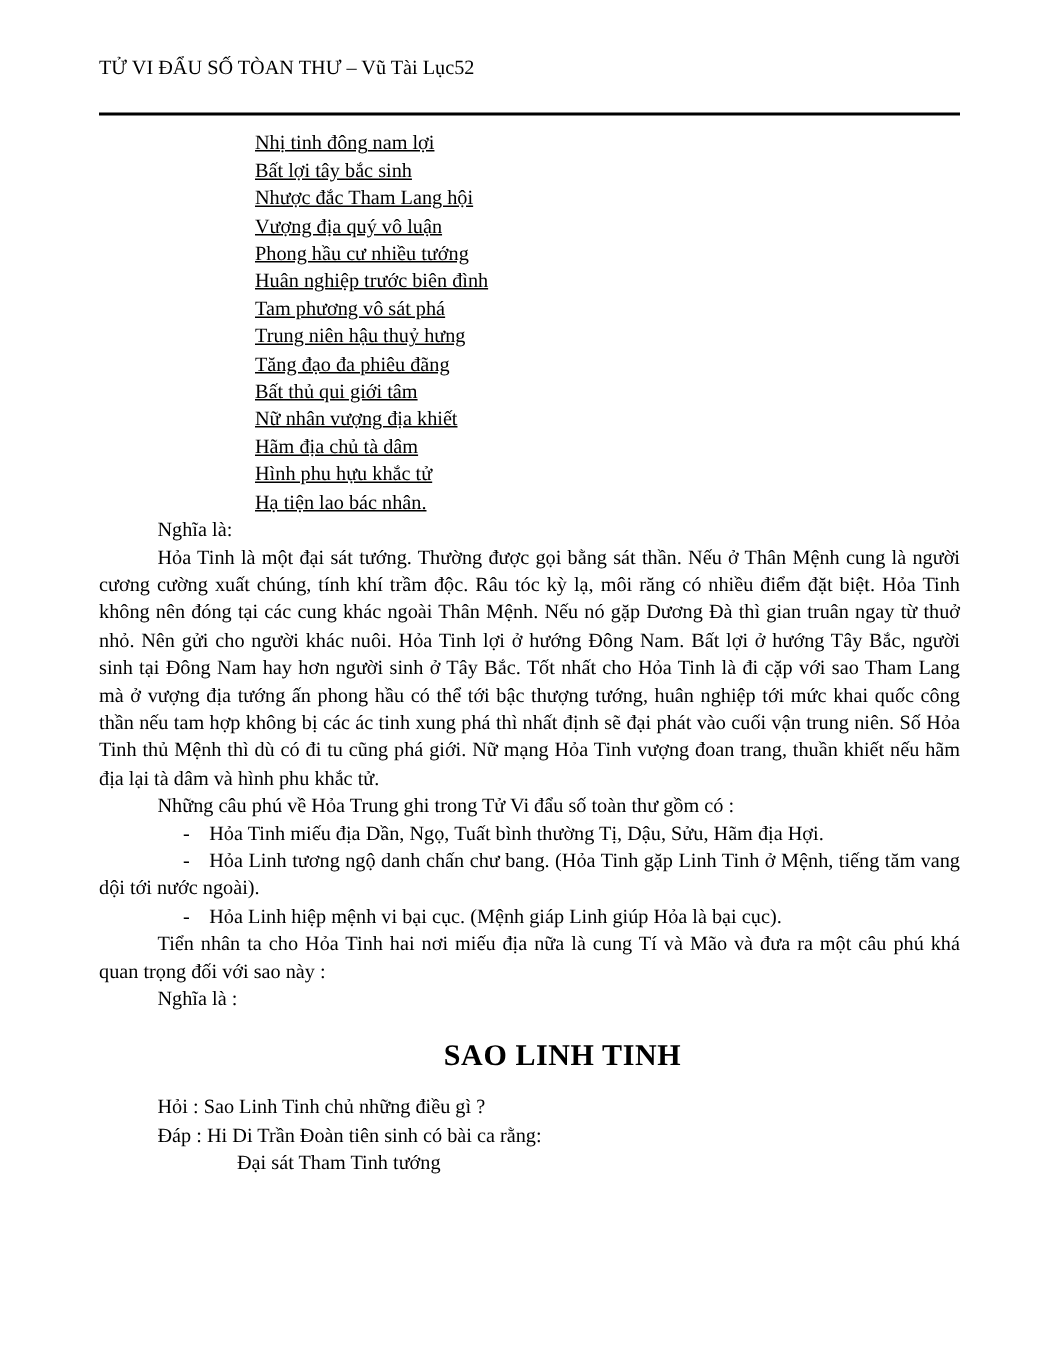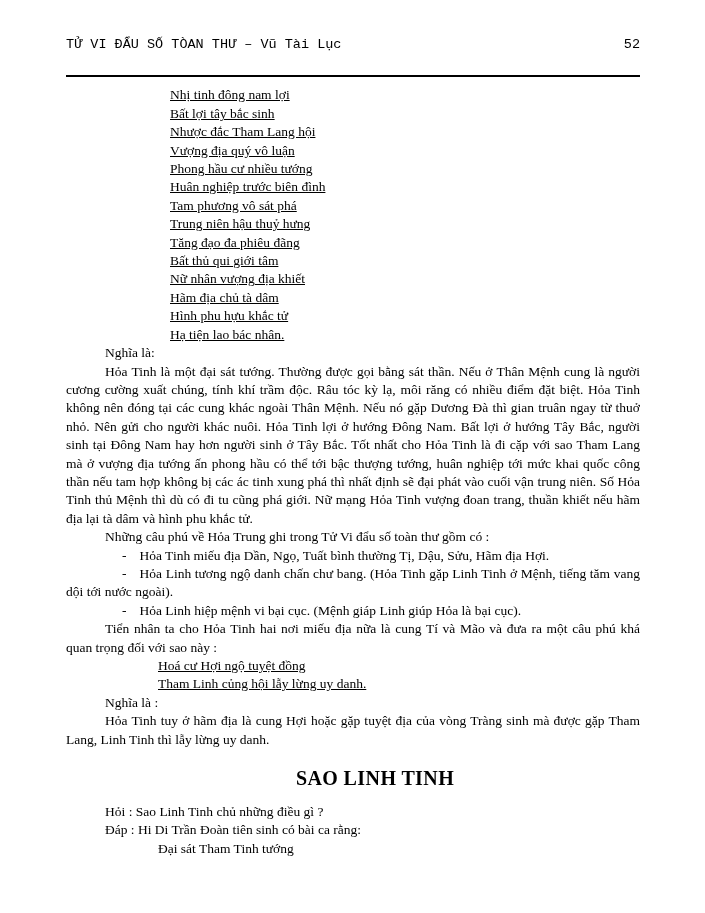--- a/index.html
+++ b/index.html
@@ -19,23 +19,21 @@
     overflow: hidden;
   }
   .content {
     position: absolute;
     left: 66px;
     top: 36px;
     width: 574px;
   }
   .header-row {
     display: flex;
-    justify-content: space-between;
     align-items: baseline;
-    font-family: Liberation Mono, monospace;
   }
   .header-rule {
     border: none;
     border-top: 2px solid #000;
     margin: 21px 0 0 0;
   }
   .poem {
     margin-top: 9px;
     margin-left: 104px;
     text-decoration: underline;
@@ -100,27 +98,22 @@
     <p class="para">Nghĩa là:</p>
     <p class="para">Hỏa Tinh là một đại sát tướng. Thường được gọi bằng sát thần. Nếu ở Thân Mệnh cung là người cương cường xuất chúng, tính khí trầm độc. Râu tóc kỳ lạ, môi răng có nhiều điểm đặt biệt. Hỏa Tinh không nên đóng tại các cung khác ngoài Thân Mệnh. Nếu nó gặp Dương Đà thì gian truân ngay từ thuở nhỏ. Nên gửi cho người khác nuôi. Hỏa Tinh lợi ở hướng Đông Nam. Bất lợi ở hướng Tây Bắc, người sinh tại Đông Nam hay hơn người sinh ở Tây Bắc. Tốt nhất cho Hỏa Tinh là đi cặp với sao Tham Lang mà ở vượng địa tướng ấn phong hầu có thể tới bậc thượng tướng, huân nghiệp tới mức khai quốc công thần nếu tam hợp không bị các ác tinh xung phá thì nhất định sẽ đại phát vào cuối vận trung niên. Số Hỏa Tinh thủ Mệnh thì dù có đi tu cũng phá giới. Nữ mạng Hỏa Tinh vượng đoan trang, thuần khiết nếu hãm địa lại tà dâm và hình phu khắc tử.</p>
     <p class="para">Những câu phú về Hỏa Trung ghi trong Tử Vi đẩu số toàn thư gồm có :</p>
 
     <p class="para bullet"><span>-</span><span class="bullet-gap"></span><span>Hỏa Tinh miếu địa Dần, Ngọ, Tuất bình thường Tị, Dậu, Sửu, Hãm địa Hợi.</span></p>
     <p class="para bullet"><span>-</span><span class="bullet-gap"></span><span>Hỏa Linh tương ngộ danh chấn chư bang. (Hỏa Tinh gặp Linh Tinh ở Mệnh, tiếng tăm vang dội tới nước ngoài).</span></p>
     <p class="para bullet"><span>-</span><span class="bullet-gap"></span><span>Hỏa Linh hiệp mệnh vi bại cục. (Mệnh giáp Linh giúp Hỏa là bại cục).</span></p>
 
     <p class="para">Tiển nhân ta cho Hỏa Tinh hai nơi miếu địa nữa là cung Tí và Mão và đưa ra một câu phú khá quan trọng đối với sao này :</p>
 
-    <div class="poem poem2" style="margin-top:0;">
-      <div class="poem-line">Hoá cư Hợi ngộ tuyệt đồng</div>
-      <div class="poem-line">Tham Linh củng hội lẫy lừng uy danh.</div>
-    </div>
 
     <p class="para">Nghĩa là :</p>
-    <p class="para">Hỏa Tinh tuy ở hãm địa là cung Hợi hoặc gặp tuyệt địa của vòng Tràng sinh mà được gặp Tham Lang, Linh Tinh thì lẫy lừng uy danh.</p>
 
     <h2 class="section-heading">SAO LINH TINH</h2>
 
     <p class="para">Hỏi : Sao Linh Tinh chủ những điều gì ?</p>
     <p class="para">Đáp : Hi Di Trần Đoàn tiên sinh có bài ca rằng:</p>
     <div class="verse-single">Đại sát Tham Tinh tướng</div>
 
   </div>
 </div>
 

